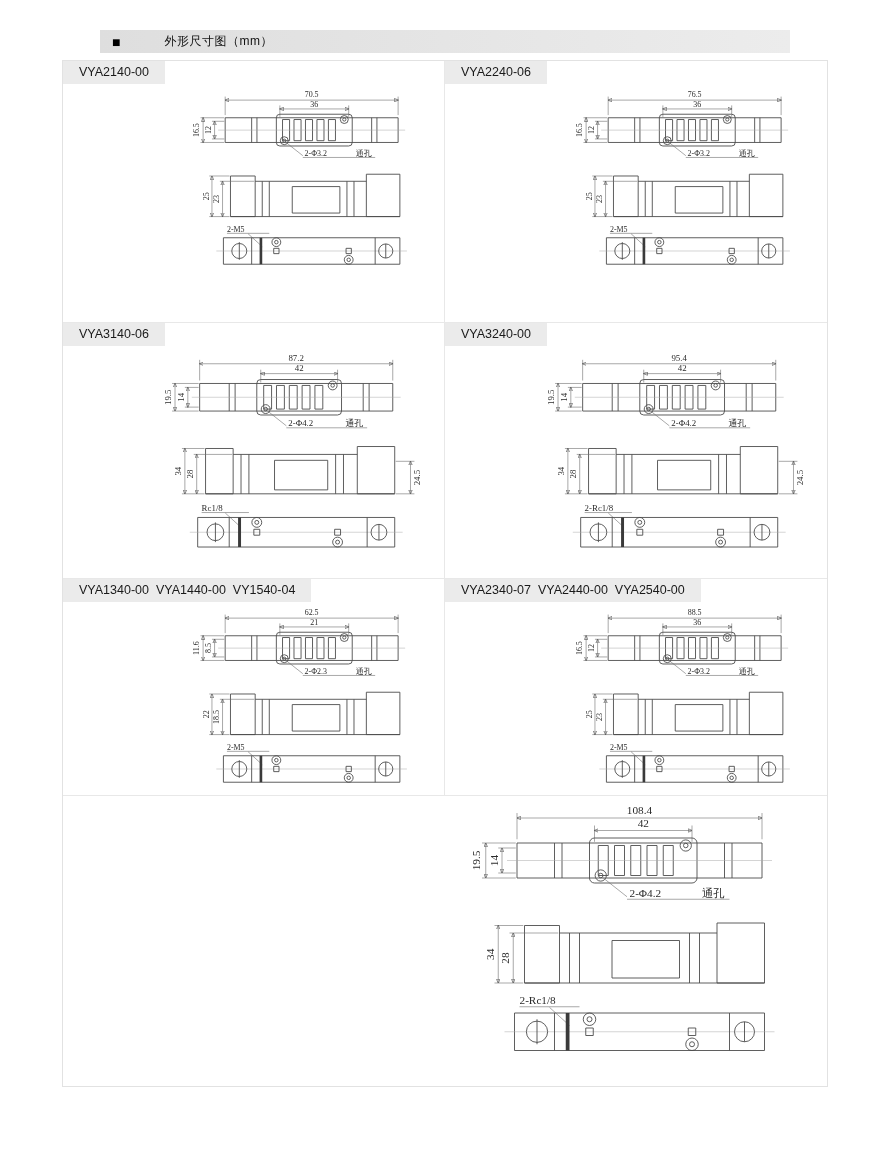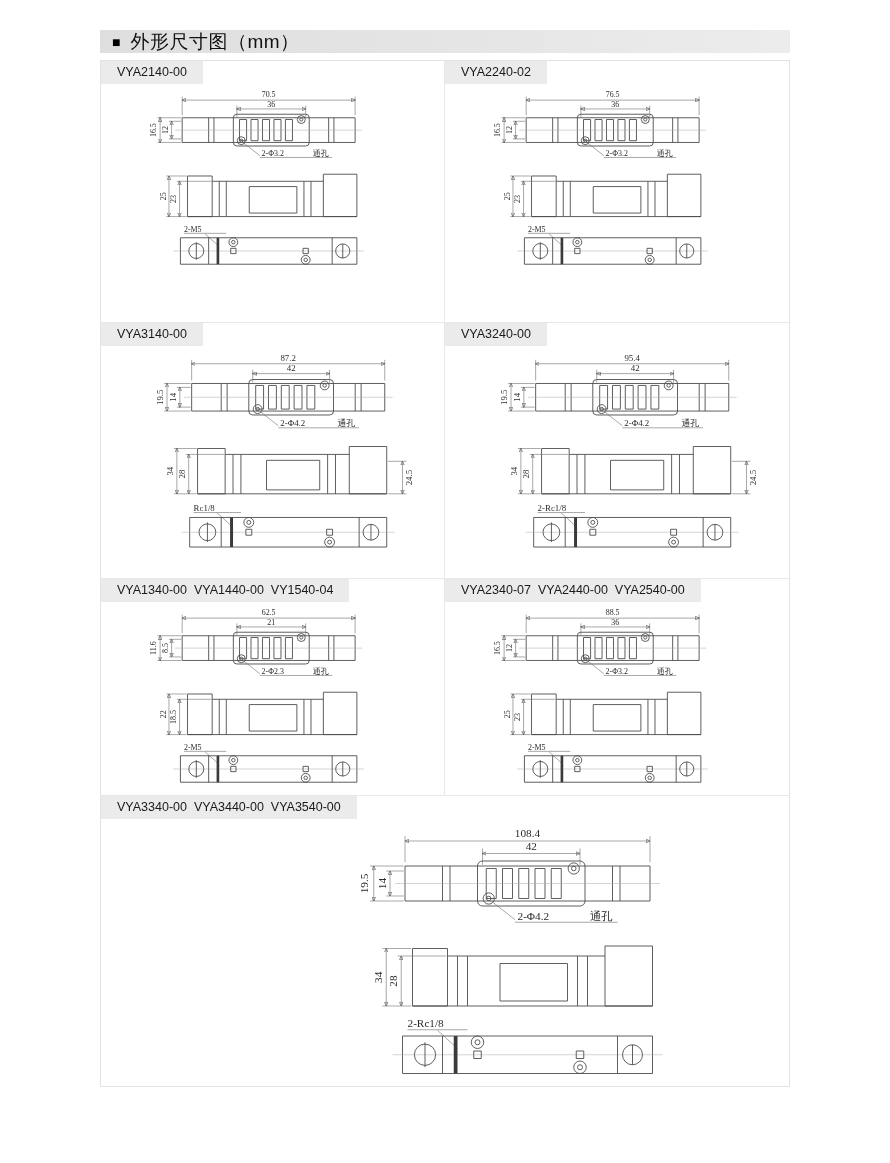--- a/index.html
+++ b/index.html
@@ -5,41 +5,41 @@
   html,body{margin:0;padding:0;background:#ffffff;}
   body{width:890px;min-height:1163px;position:relative;font-family:"Liberation Sans",sans-serif;}
 
   
   .section-header{
     width:690px;height:23px;margin:30px auto 0 auto;
     background:linear-gradient(to right,#dedede,#ececec);
     display:flex;align-items:center;gap:10px;padding-left:12px;box-sizing:border-box;
   }
   .section-marker{font-size:14px;line-height:1;color:#000;}
-  .section-title{font-size:19px;color:#111;letter-spacing:.5px;}
+  .section-title{font-size:12px;color:#111;letter-spacing:.5px;margin-left:34px;}
 
   
   .panels{
-    width:690px;margin:7px auto 0 auto;
+    width:766px;margin:7px auto 0 auto;
     border:1px solid #e2e2e2;box-sizing:border-box;
     display:grid;grid-template-columns:1fr 1fr;
     grid-template-rows:262px 256px 217px 290px;
     background:#fff;
   }
   .panel{position:relative;overflow:hidden;border-right:1px solid #e8e8e8;border-bottom:1px solid #e8e8e8;box-sizing:border-box;}
   .panel:nth-child(2n){border-right:none;}
   .panel.full{grid-column:1 / -1;border-right:none;border-bottom:none;}
 
   .chip{
     display:inline-block;background:#ebebeb;color:#1a1a1a;
     font-size:12.5px;padding:4px 16px;white-space:pre;line-height:15px;
   }
 
-  .panel-views{display:flex;justify-content:flex-start;margin-top:2px;}
-  .panel.full .panel-views{justify-content:center;margin-left:115px;}
+  .panel-views{display:flex;justify-content:flex-end;margin-top:2px;}
+  .panel.full .panel-views{margin-left:115px;}
 
   .row1 svg.views-svg{width:300px;height:auto;}
   .row2 svg.views-svg{width:335px;height:auto;}
   .row3 svg.views-svg{width:300px;height:auto;}
   .row4 svg.views-svg{width:425px;height:auto;}
 
   
   .views-svg line,.views-svg rect,.views-svg circle,.views-svg path{
     stroke:#4d4d4d;stroke-width:.9;fill:none;vector-effect:non-scaling-stroke;
   }
@@ -156,21 +156,21 @@
       <circle cx="232" cy="197" r="5"></circle>
             <circle cx="232" cy="197" r="2"></circle>
       <rect x="229" y="184" width="6" height="6"></rect>
       <circle cx="274" cy="187" r="8"></circle>
       <line x1="274" y1="179" x2="274" y2="195"></line>
     </g>
   </svg>
 </div>
   </div>
   <div class="panel row1">
-    <span class="chip">VYA2240-02</span>
+    <span class="chip">VYA2240-06</span>
     <div class="panel-views">
   <svg class="views-svg" viewBox="0 0 340 212" xmlns="http://www.w3.org/2000/svg">
     <defs>
       <marker id="arr" viewBox="0 0 10 10" refX="9" refY="5" markerWidth="7" markerHeight="7" orient="auto-start-reverse">
         <path d="M0,1 L10,5 L0,9 z" fill="#555" stroke="none"></path>
       </marker>
     </defs>
 
     <g>
       <line class="ext" x1="92" y1="33" x2="92" y2="12"></line>
@@ -258,21 +258,21 @@
       <circle cx="232" cy="197" r="5"></circle>
             <circle cx="232" cy="197" r="2"></circle>
       <rect x="229" y="184" width="6" height="6"></rect>
       <circle cx="274" cy="187" r="8"></circle>
       <line x1="274" y1="179" x2="274" y2="195"></line>
     </g>
   </svg>
 </div>
   </div>
   <div class="panel row2">
-    <span class="chip">VYA3140-00</span>
+    <span class="chip">VYA3140-06</span>
     <div class="panel-views">
   <svg class="views-svg" viewBox="0 0 340 212" xmlns="http://www.w3.org/2000/svg">
     <defs>
       <marker id="arr" viewBox="0 0 10 10" refX="9" refY="5" markerWidth="7" markerHeight="7" orient="auto-start-reverse">
         <path d="M0,1 L10,5 L0,9 z" fill="#555" stroke="none"></path>
       </marker>
     </defs>
 
     <g>
       <line class="ext" x1="92" y1="33" x2="92" y2="12"></line>
@@ -666,21 +666,20 @@
       <circle cx="232" cy="197" r="5"></circle>
             <circle cx="232" cy="197" r="2"></circle>
       <rect x="229" y="184" width="6" height="6"></rect>
       <circle cx="274" cy="187" r="8"></circle>
       <line x1="274" y1="179" x2="274" y2="195"></line>
     </g>
   </svg>
 </div>
   </div>
   <div class="panel row4 full">
-    <span class="chip">VYA3340-00  VYA3440-00  VYA3540-00</span>
     <div class="panel-views">
   <svg class="views-svg" viewBox="0 0 340 212" xmlns="http://www.w3.org/2000/svg">
     <defs>
       <marker id="arr" viewBox="0 0 10 10" refX="9" refY="5" markerWidth="7" markerHeight="7" orient="auto-start-reverse">
         <path d="M0,1 L10,5 L0,9 z" fill="#555" stroke="none"></path>
       </marker>
     </defs>
 
     <g>
       <line class="ext" x1="92" y1="33" x2="92" y2="12"></line>

